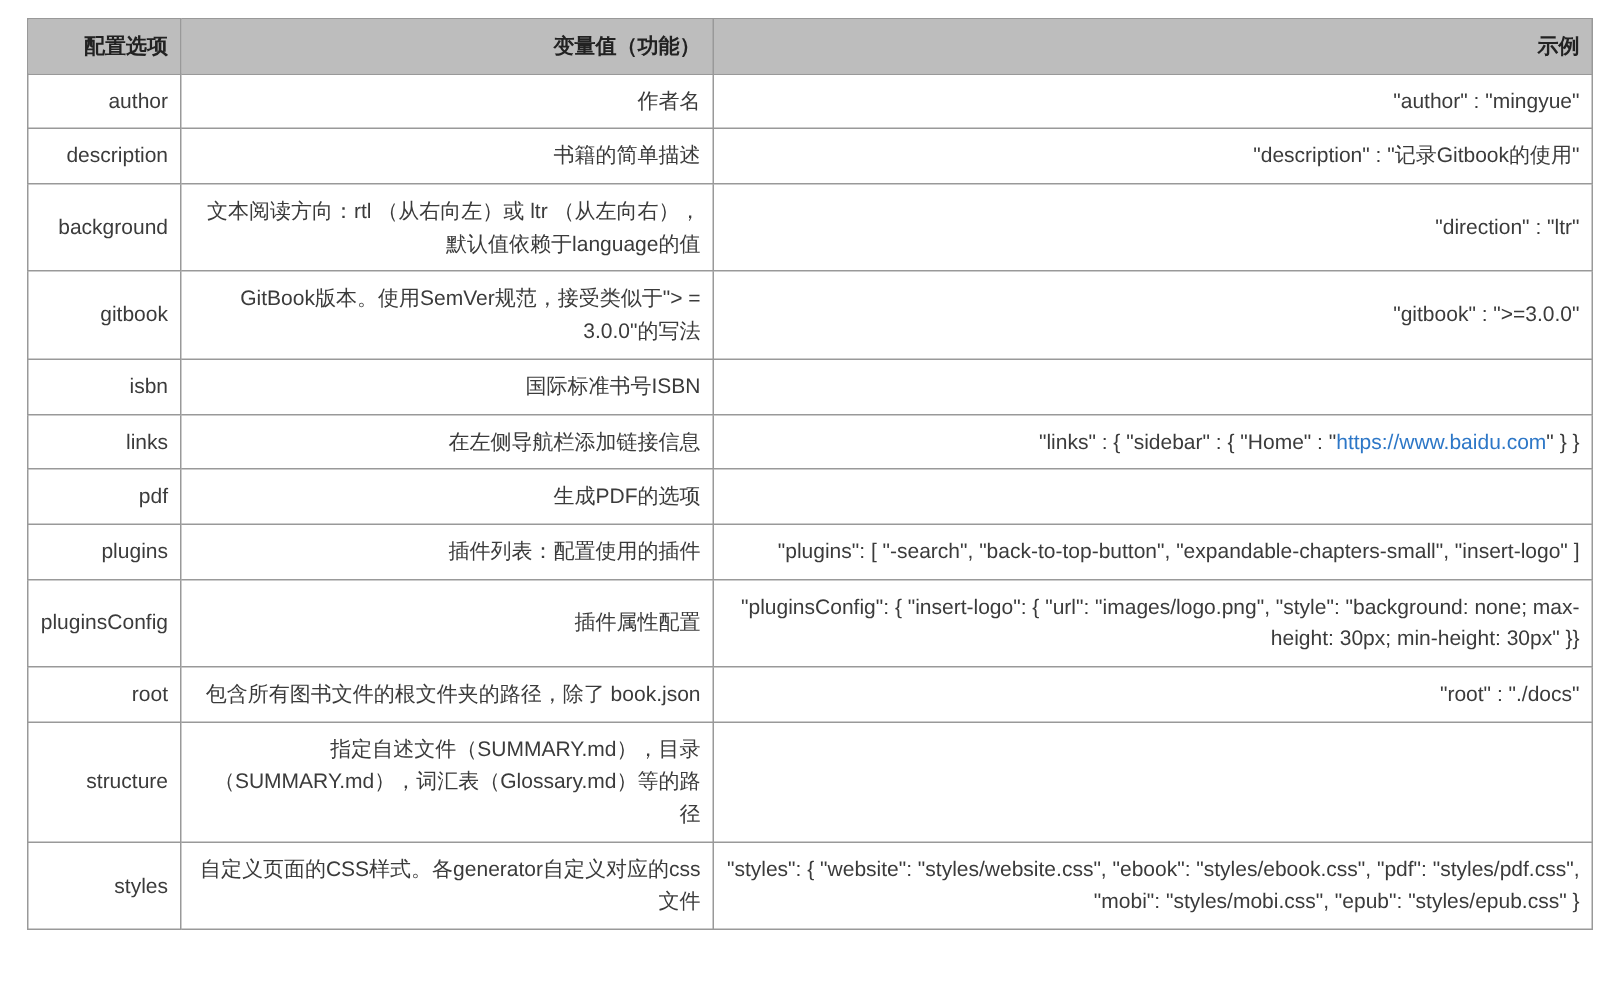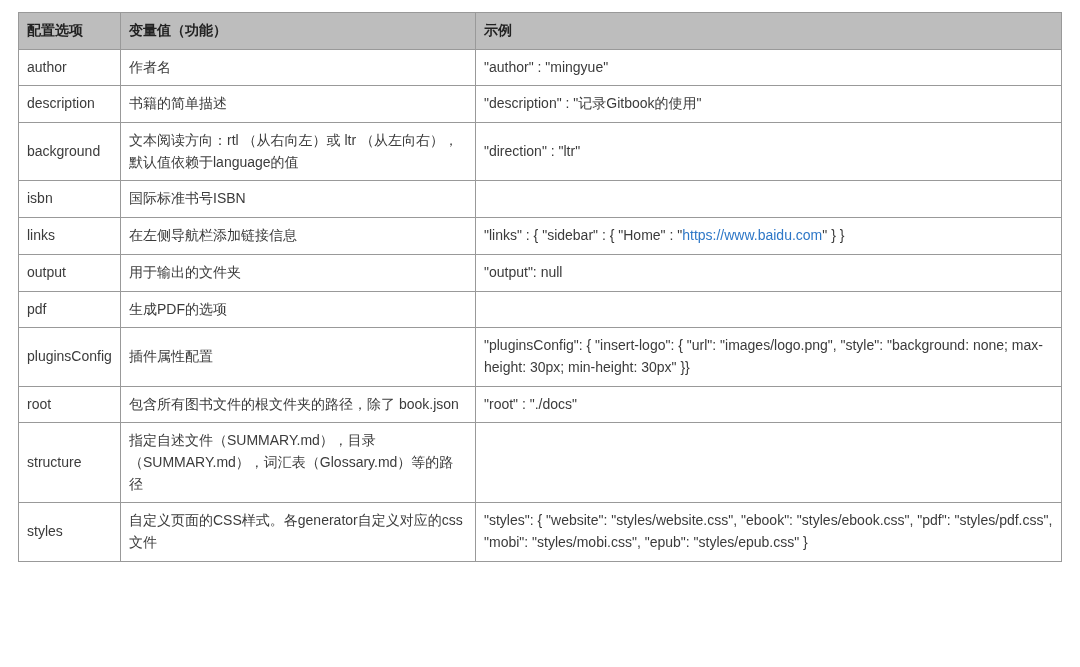--- a/index.html
+++ b/index.html
@@ -13,28 +13,28 @@
     width: 1080px;
   }
   table {
     border-collapse: collapse;
     width: 100%;
     table-layout: fixed;
   }
   th, td {
     border: 1px solid #999999;
     padding: 7px 8px;
-    text-align: left;
+    text-align: right;
     vertical-align: middle;
     line-height: 1.55;
     word-wrap: break-word;
   }
   th {
     background: #bdbdbd;
-    text-align: left;
+    text-align: right;
     font-weight: 600;
     color: #222;
   }
   col.c1 { width: 102px; }
   col.c2 { width: 355px; }
   col.c3 { width: auto; }
   a.link { color: #2d77c7; text-decoration: none; }
   .page { position: relative; width: 1044px; min-height: 640px; }
 </style>
 </head>
@@ -64,38 +64,43 @@
       <td>description</td>
       <td>书籍的简单描述</td>
       <td>"description" : "记录Gitbook的使用"</td>
     </tr>
     <tr>
       <td>background</td>
       <td>文本阅读方向：rtl （从右向左）或 ltr （从左向右），默认值依赖于language的值</td>
       <td>"direction" : "ltr"</td>
     </tr>
     <tr>
+      <td>gitbook</td>
+      <td>GitBook版本。使用SemVer规范，接受类似于"&gt; = 3.0.0"的写法</td>
+      <td>"gitbook" : "&gt;=3.0.0"</td>
+    </tr>
+    <tr>
       <td>isbn</td>
       <td>国际标准书号ISBN</td>
       <td></td>
     </tr>
     <tr>
       <td>links</td>
       <td>在左侧导航栏添加链接信息</td>
       <td><span>"links" : { "sidebar" : { "Home" : "</span><a class="link">https://www.baidu.com</a><span>" } }</span></td>
     </tr>
     <tr>
-      <td>output</td>
-      <td>用于输出的文件夹</td>
-      <td>"output": null</td>
-    </tr>
-    <tr>
       <td>pdf</td>
       <td>生成PDF的选项</td>
       <td></td>
+    </tr>
+    <tr>
+      <td>plugins</td>
+      <td>插件列表：配置使用的插件</td>
+      <td>"plugins": [ "-search", "back-to-top-button", "expandable-chapters-small", "insert-logo" ]</td>
     </tr>
     <tr>
       <td>pluginsConfig</td>
       <td>插件属性配置</td>
       <td>"pluginsConfig": { "insert-logo": { "url": "images/logo.png", "style": "background: none; max-height: 30px; min-height: 30px" }}</td>
     </tr>
     <tr>
       <td>root</td>
       <td>包含所有图书文件的根文件夹的路径，除了 book.json</td>
       <td>"root" : "./docs"</td>

